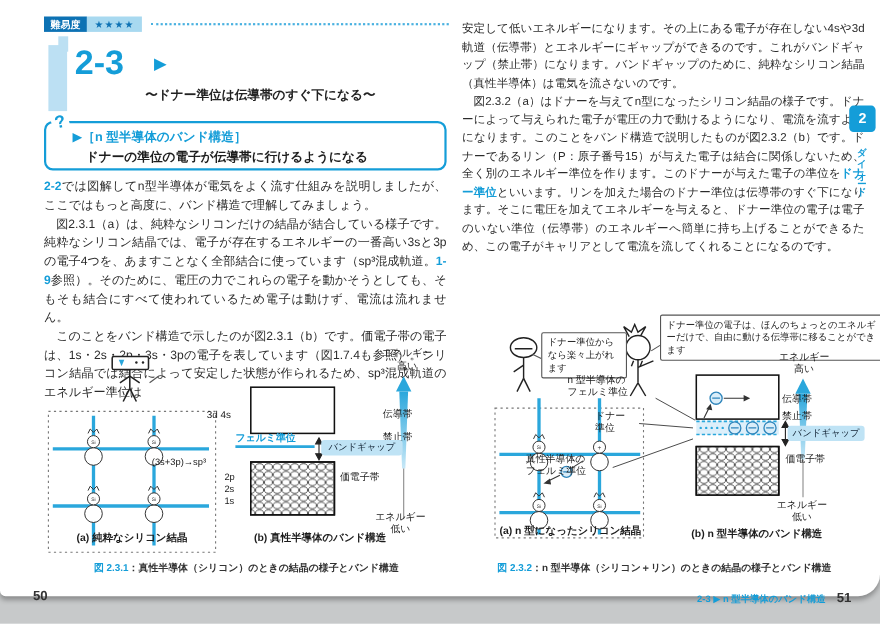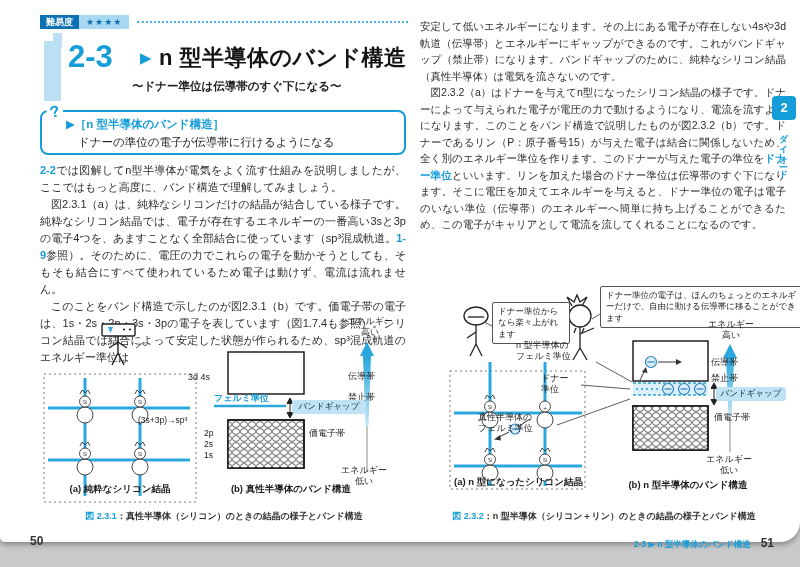--- a/index.html
+++ b/index.html
@@ -27,21 +27,21 @@
   .header-bar2{position:absolute;left:13px;top:-4px;width:9px;height:14px;background:#bce0f3;}
   .sec-num{position:absolute;left:28px;top:2px;font-size:31px;font-weight:bold;color:#149dd8;}
   .sec-arrow{position:absolute;left:100px;top:12px;font-size:15px;color:#149dd8;}
   .sec-title{position:absolute;left:119px;top:6px;font-size:22px;font-weight:bold;color:#141414;letter-spacing:.5px;white-space:nowrap;}
   .sec-subtitle{position:absolute;left:92px;top:42px;font-size:11.5px;font-weight:bold;color:#222;}
 
   
   .callout{position:absolute;top:100px;left:0;width:366px;height:45px;border:2px solid #149dd8;border-radius:8px;box-sizing:border-box;padding:5px 10px 0 24px;}
   .callout-icon{position:absolute;left:5px;top:-9px;background:#fff;color:#149dd8;font-weight:bold;font-size:16px;padding:0 3px;transform:rotate(-14deg);}
   .callout-title{display:block;color:#149dd8;font-weight:bold;font-size:11.5px;}
-  .callout-body{display:block;color:#1d1d1d;font-weight:normal;font-size:11.5px;margin-top:3px;padding-left:12px;}
+  .callout-body{display:block;color:#1d1d1d;font-weight:bold;font-size:11.5px;margin-top:3px;padding-left:12px;}
 
   
   .bodytext{position:absolute;left:0;width:366px;font-size:11px;line-height:17px;text-align:justify;color:#2b2b2b;}
   .bodytext p{margin:0;}
   .blue{color:#149dd8;font-weight:bold;}
   .page-left .bodytext{top:152px;}
   .page-right .bodytext{top:8px;font-size:10.5px;line-height:16.5px;}
 
   
   .figure{position:absolute;left:0;}
@@ -80,21 +80,20 @@
       <span class="diff-label">難易度</span>
       <span class="diff-stars">★★★★</span>
       <span class="diff-dots"></span>
     </div>
 
     <div class="header">
       <div class="header-bar"></div>
       <div class="header-bar2"></div>
       <span class="sec-num">2-3</span>
       <span class="sec-arrow">▶</span>
-      <span class="sec-title">n 型半導体のバンド構造</span>
       <span class="sec-subtitle">〜ドナー準位は伝導帯のすぐ下になる〜</span>
     </div>
 
     <div class="callout">
       <span class="callout-icon">?</span>
       <span class="callout-title">▶［n 型半導体のバンド構造］</span>
       <span class="callout-body">ドナーの準位の電子が伝導帯に行けるようになる</span>
     </div>
 
     <div class="bodytext">

